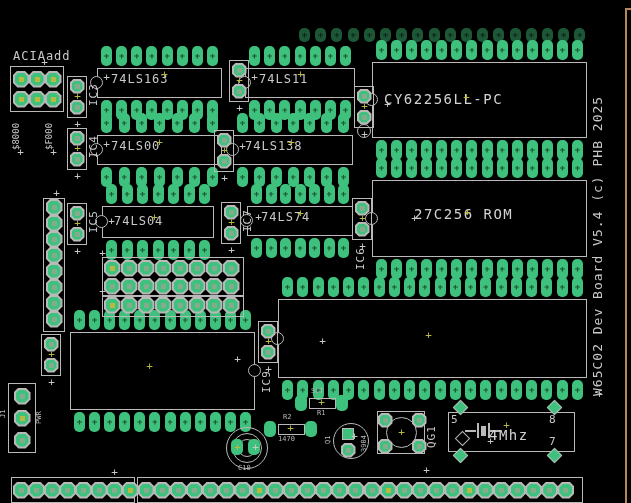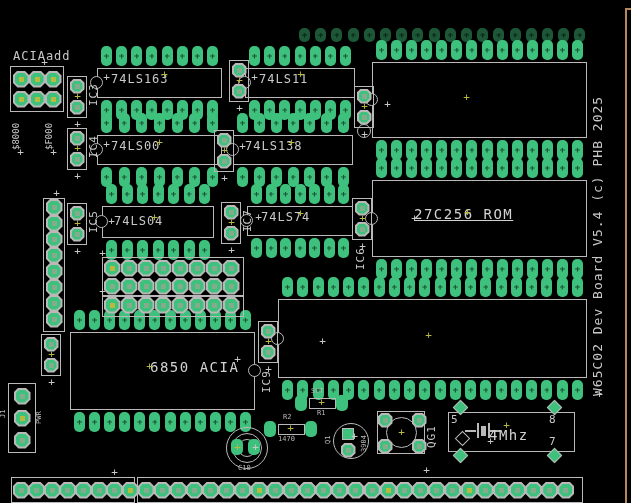--- a/index.html
+++ b/index.html
@@ -105,20 +105,21 @@
     <div class="pad" style="left: 511.692px; top: 140px;"></div>
     <div class="pad" style="left: 526.769px; top: 40px;"></div>
     <div class="pad" style="left: 526.769px; top: 140px;"></div>
     <div class="pad" style="left: 541.846px; top: 40px;"></div>
     <div class="pad" style="left: 541.846px; top: 140px;"></div>
     <div class="pad" style="left: 556.923px; top: 40px;"></div>
     <div class="pad" style="left: 556.923px; top: 140px;"></div>
     <div class="pad" style="left: 572px; top: 40px;"></div>
     <div class="pad" style="left: 572px; top: 140px;"></div>
     <div class="ntc" style="left: 365px; top: 93px;"></div>
+    <div class="lbl big" style="left: 384px; top: 92px;">CY62256LL-PC</div>
     <div class="cr" style="left: 383px; top: 100px;"></div>
     <div class="cr y" style="left: 462px; top: 93px;"></div>
     <div class="bx" style="left: 97px; top: 135px; width: 125px; height: 30px;"></div>
     <div class="pad" style="left: 101px; top: 113px;"></div>
     <div class="pad" style="left: 101px; top: 167px;"></div>
     <div class="pad" style="left: 118.667px; top: 113px;"></div>
     <div class="pad" style="left: 118.667px; top: 167px;"></div>
     <div class="pad" style="left: 136.333px; top: 113px;"></div>
     <div class="pad" style="left: 136.333px; top: 167px;"></div>
     <div class="pad" style="left: 154px; top: 113px;"></div>
@@ -213,21 +214,21 @@
     <div class="pad" style="left: 511.692px; top: 259px;"></div>
     <div class="pad" style="left: 526.769px; top: 158px;"></div>
     <div class="pad" style="left: 526.769px; top: 259px;"></div>
     <div class="pad" style="left: 541.846px; top: 158px;"></div>
     <div class="pad" style="left: 541.846px; top: 259px;"></div>
     <div class="pad" style="left: 556.923px; top: 158px;"></div>
     <div class="pad" style="left: 556.923px; top: 259px;"></div>
     <div class="pad" style="left: 572px; top: 158px;"></div>
     <div class="pad" style="left: 572px; top: 259px;"></div>
     <div class="ntc" style="left: 365px; top: 211.5px;"></div>
-    <div class="lbl big" style="left: 414px; top: 207px; text-decoration: underline;">27C256 ROM</div>
+    <div class="lbl big" style="left: 414px; top: 207px;">27C256 ROM</div>
     <div class="cr" style="left: 410px; top: 214px;"></div>
     <div class="cr y" style="left: 463px; top: 208px;"></div>
     <div class="bx" style="left: 278px; top: 299px; width: 309px; height: 79px;"></div>
     <div class="pad" style="left: 282px; top: 277px;"></div>
     <div class="pad" style="left: 282px; top: 380px;"></div>
     <div class="pad" style="left: 297.263px; top: 277px;"></div>
     <div class="pad" style="left: 297.263px; top: 380px;"></div>
     <div class="pad" style="left: 312.526px; top: 277px;"></div>
     <div class="pad" style="left: 312.526px; top: 380px;"></div>
     <div class="pad" style="left: 327.789px; top: 277px;"></div>
@@ -286,21 +287,20 @@
     <div class="pad" style="left: 179.636px; top: 412px;"></div>
     <div class="pad" style="left: 194.727px; top: 310px;"></div>
     <div class="pad" style="left: 194.727px; top: 412px;"></div>
     <div class="pad" style="left: 209.818px; top: 310px;"></div>
     <div class="pad" style="left: 209.818px; top: 412px;"></div>
     <div class="pad" style="left: 224.909px; top: 310px;"></div>
     <div class="pad" style="left: 224.909px; top: 412px;"></div>
     <div class="pad" style="left: 240px; top: 310px;"></div>
     <div class="pad" style="left: 240px; top: 412px;"></div>
     <div class="ntc" style="left: 248px; top: 364px;"></div>
-    <div class="lbl big" style="left: 150px; top: 360px;">6850 ACIA</div>
     <div class="cr" style="left: 233px; top: 355px;"></div>
     <div class="cr y" style="left: 145px; top: 362px;"></div>
     <div class="bx" style="left: 67px; top: 76px; width: 20px; height: 42px;"></div>
     <div class="oct" style="left: 69.5px; top: 78.5px; width: 15px; height: 15px;"></div>
     <div class="oct" style="left: 69.5px; top: 99.5px; width: 15px; height: 15px;"></div>
     <div class="cr y" style="left: 73px; top: 92px;"></div>
     <div class="cr" style="left: 73px; top: 120px;"></div>
     <div class="vt" style="left: 88px; top: 80px; height: 26px;">IC3</div>
     <div class="bx" style="left: 67px; top: 128px; width: 20px; height: 42px;"></div>
     <div class="oct" style="left: 69.5px; top: 130.5px; width: 15px; height: 15px;"></div>

